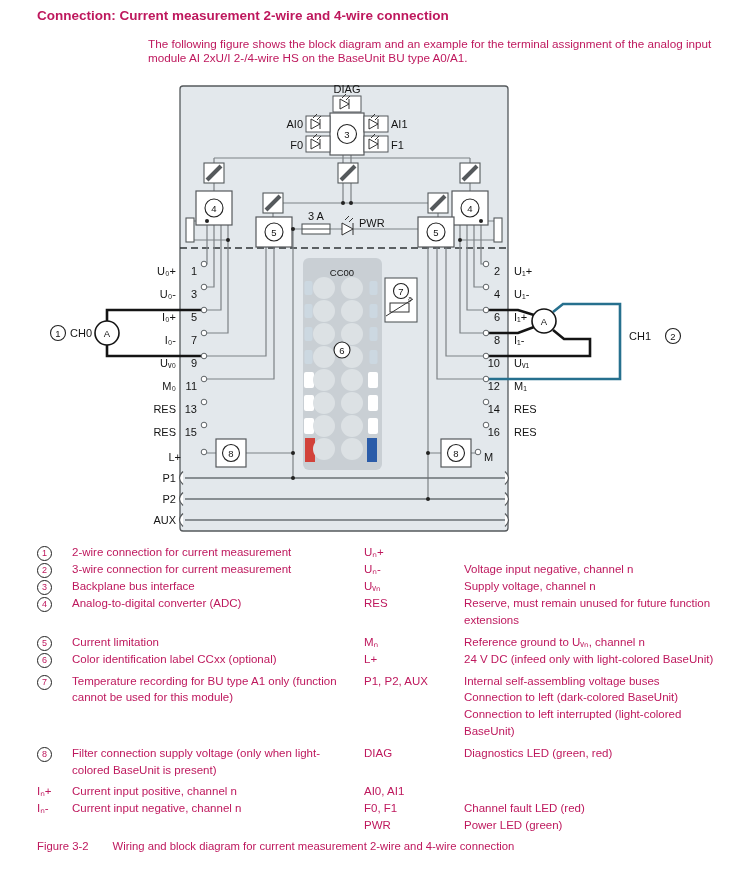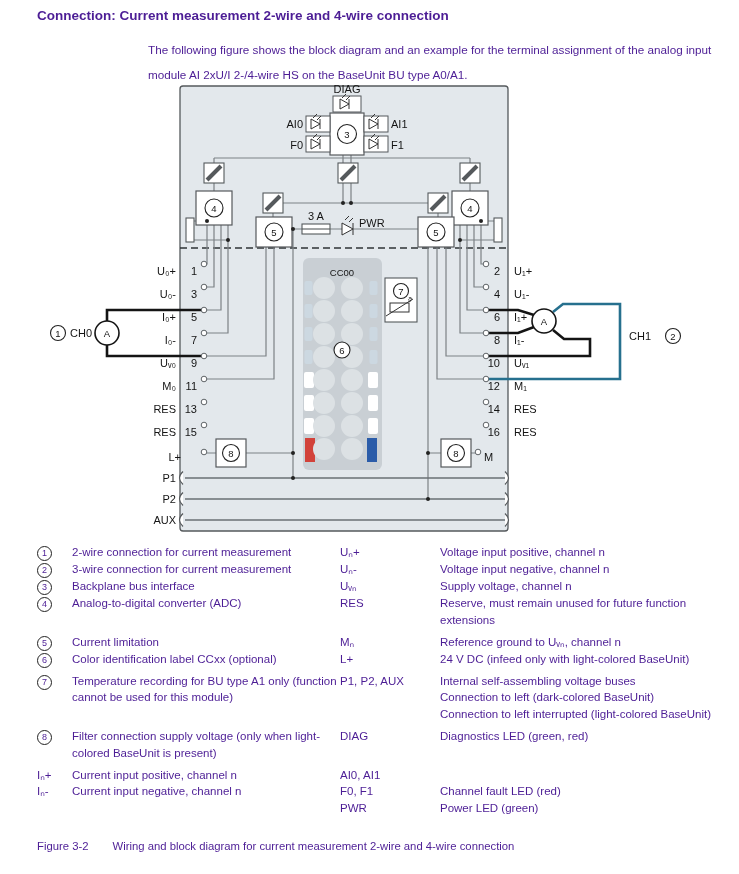--- a/index.html
+++ b/index.html
@@ -1,25 +1,25 @@
 <!DOCTYPE html>
 <html><head>
 <meta charset="utf-8">
 <style>
   html,body{margin:0;padding:0;background:#fff;}
   .page{position:relative;width:739px;height:874px;background:#fff;overflow:hidden;
-        font-family:"Liberation Sans",sans-serif;color:#4c1d95;}
+        font-family:"Liberation Sans",sans-serif;color:#be185d;}
   .title{position:absolute;left:37px;top:8px;font-size:13.5px;font-weight:bold;}
-  .intro{position:absolute;left:148px;top:37px;width:568px;font-size:11.7px;line-height:25px;}
+  .intro{position:absolute;left:148px;top:37px;width:568px;font-size:11.7px;line-height:14px;}
   .diagram{position:absolute;left:0;top:78px;}
   .legend{position:absolute;left:37px;top:544px;width:680px;font-size:11.5px;line-height:16.8px;}
   .lrow{display:flex;align-items:flex-start;}
   .lrow.gap{margin-top:5px;}
   .lsym{width:35px;flex:0 0 35px;}
-  .ltxt{width:268px;flex:0 0 268px;padding-right:0;}
+  .ltxt{width:268px;flex:0 0 268px;padding-right:24px;}
   .lterm{width:100px;flex:0 0 100px;}
   .ldesc{flex:1;white-space:pre-line;}
   .circ{display:inline-block;width:13px;height:13px;border:1px solid #222;border-radius:50%;
         font-size:9px;line-height:13px;text-align:center;margin-top:1px;}
   .caption{position:absolute;left:37px;top:840px;font-size:11.3px;text-align:center;}
   .caption .cap-text{margin-left:24px;}
   svg text{font-family:"Liberation Sans",sans-serif;fill:#141414;}
   .dlbl{font-size:11px;} .dnum{font-size:11px;} .dsm{font-size:9.5px;}
   .rf{font-size:9.5px;} .tiny{font-size:7px;}
 </style>
@@ -318,21 +318,20 @@
       <text class="dlbl" x="176" y="503" text-anchor="end">P2</text>
       <text class="dlbl" x="176" y="524" text-anchor="end">AUX</text>
     </g>
   </svg>
 
   <div class="legend">
     <div class="lrow">
       <span class="lsym"><span class="circ">1</span></span>
       <span class="ltxt">2-wire connection for current measurement</span>
       <span class="lterm">Uₙ+</span>
-      <span class="ldesc">Voltage input positive, channel n</span>
     </div>
     <div class="lrow">
       <span class="lsym"><span class="circ">2</span></span>
       <span class="ltxt">3-wire connection for current measurement</span>
       <span class="lterm">Uₙ-</span>
       <span class="ldesc">Voltage input negative, channel n</span>
     </div>
     <div class="lrow">
       <span class="lsym"><span class="circ">3</span></span>
       <span class="ltxt">Backplane bus interface</span>

